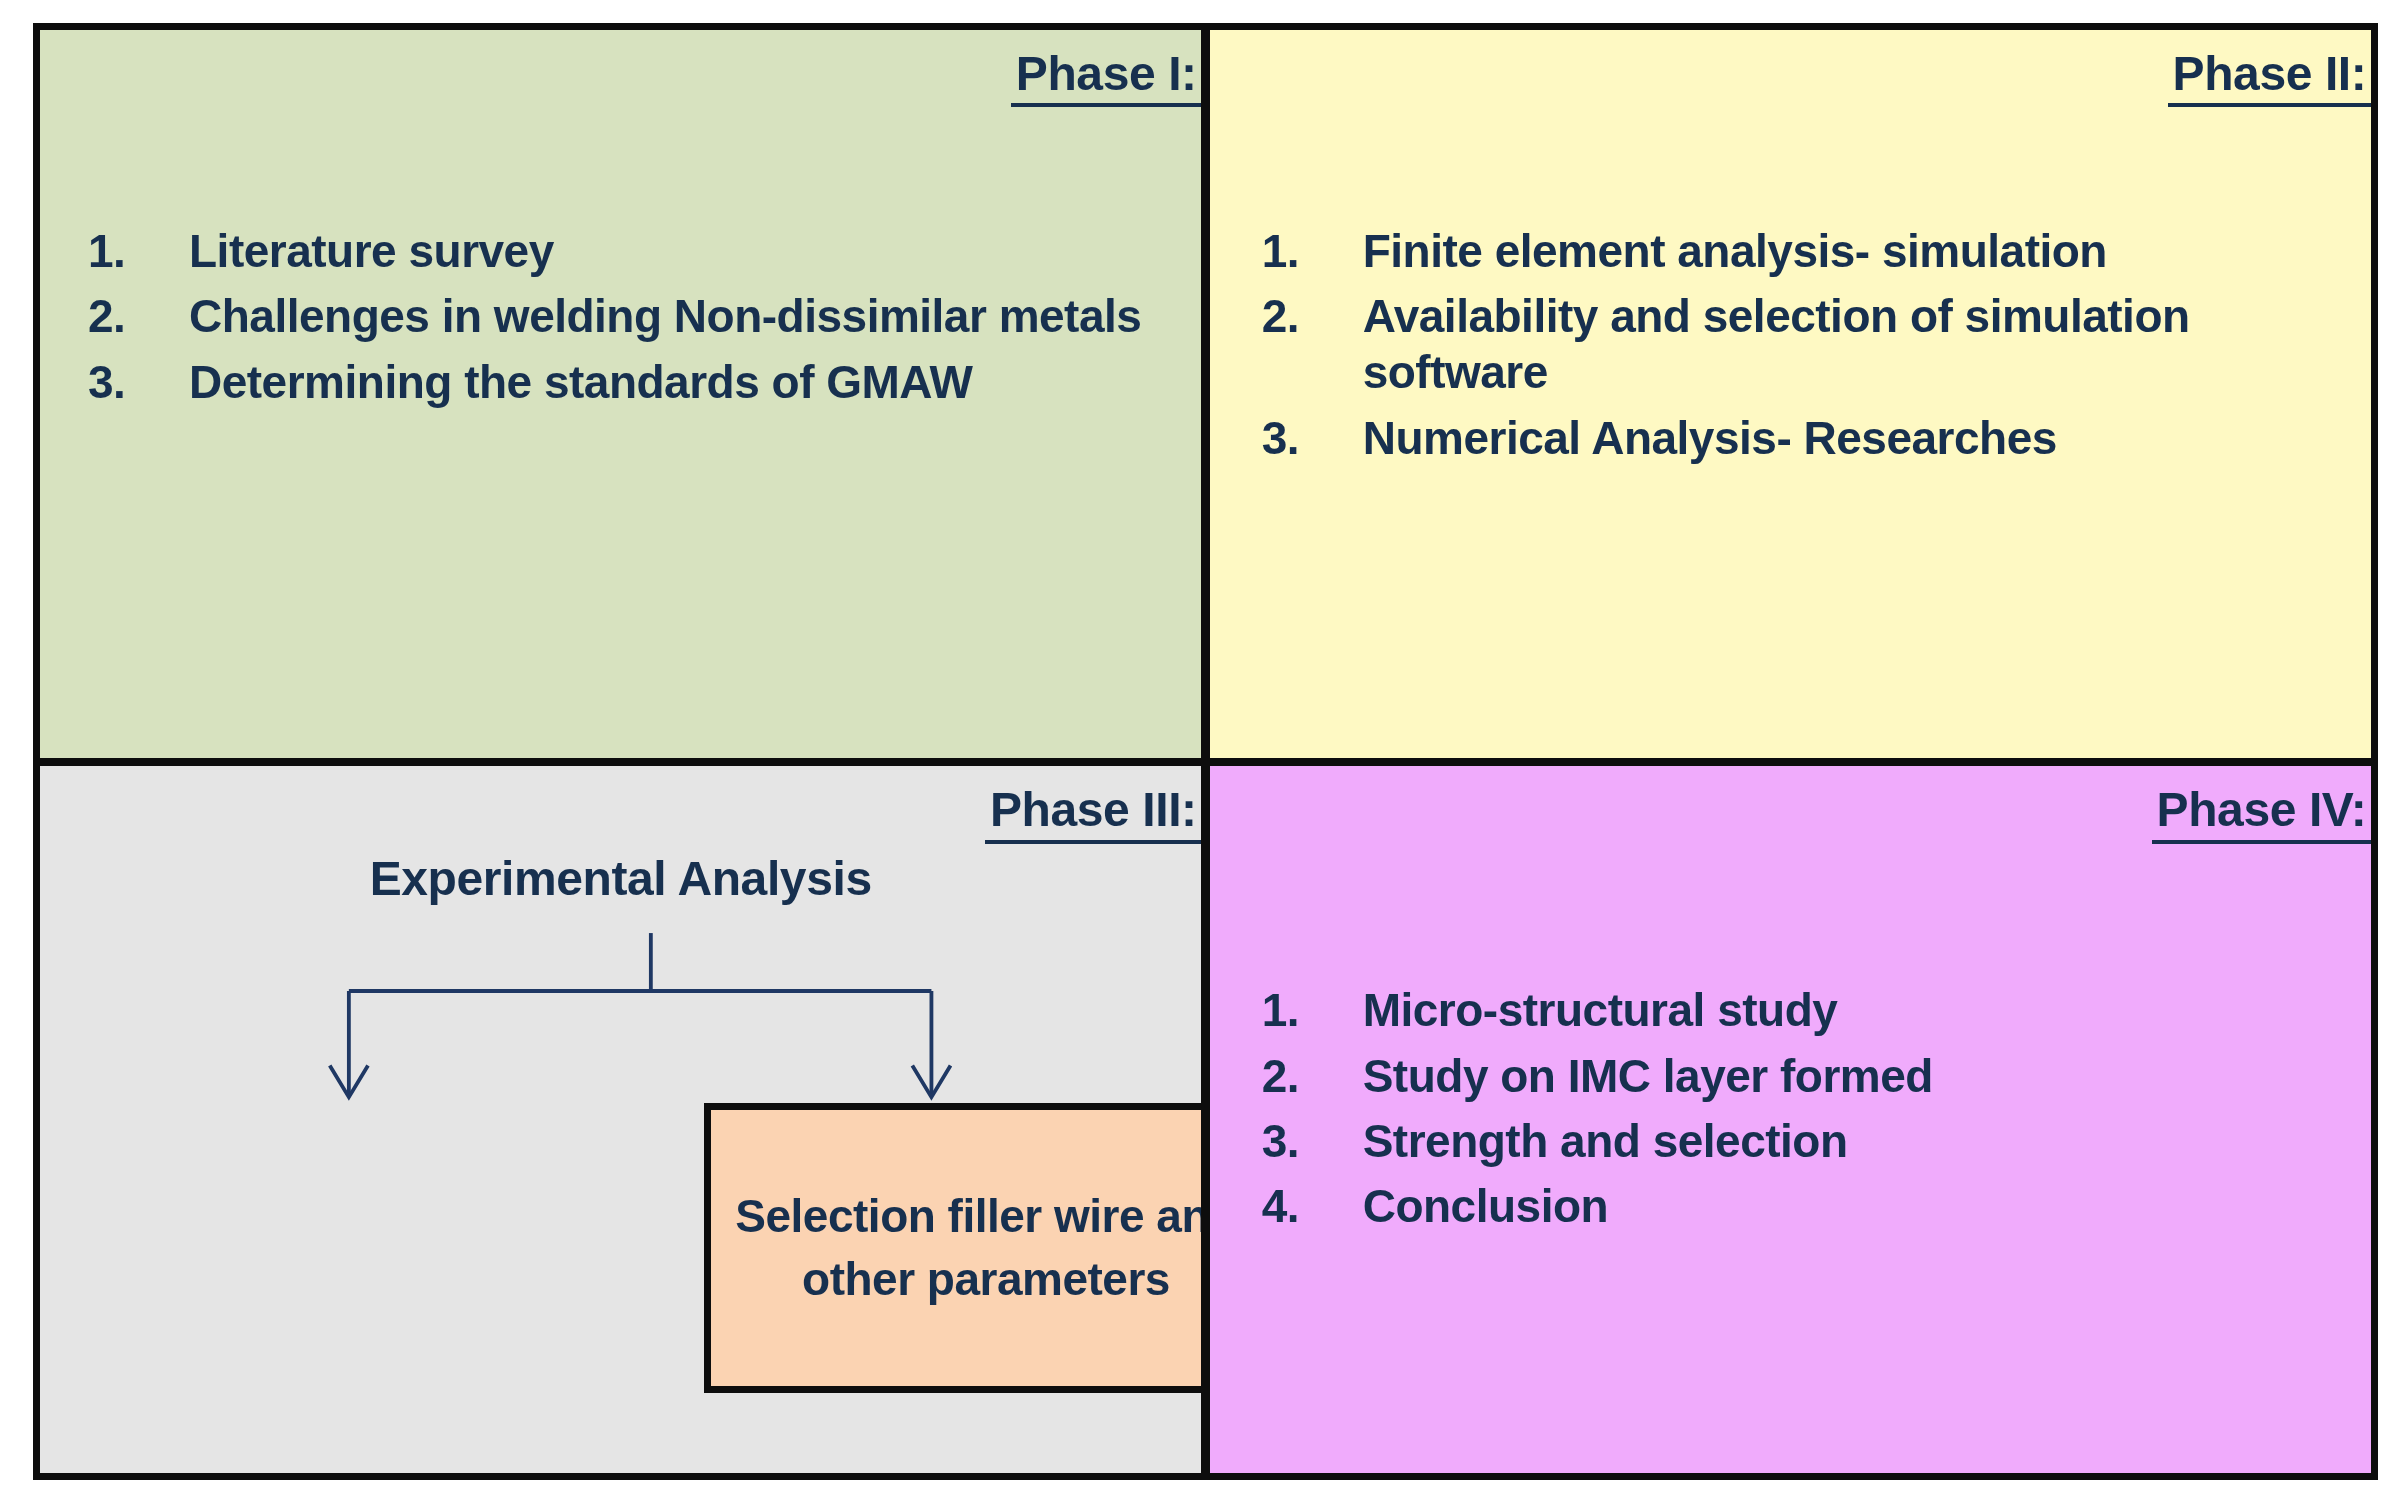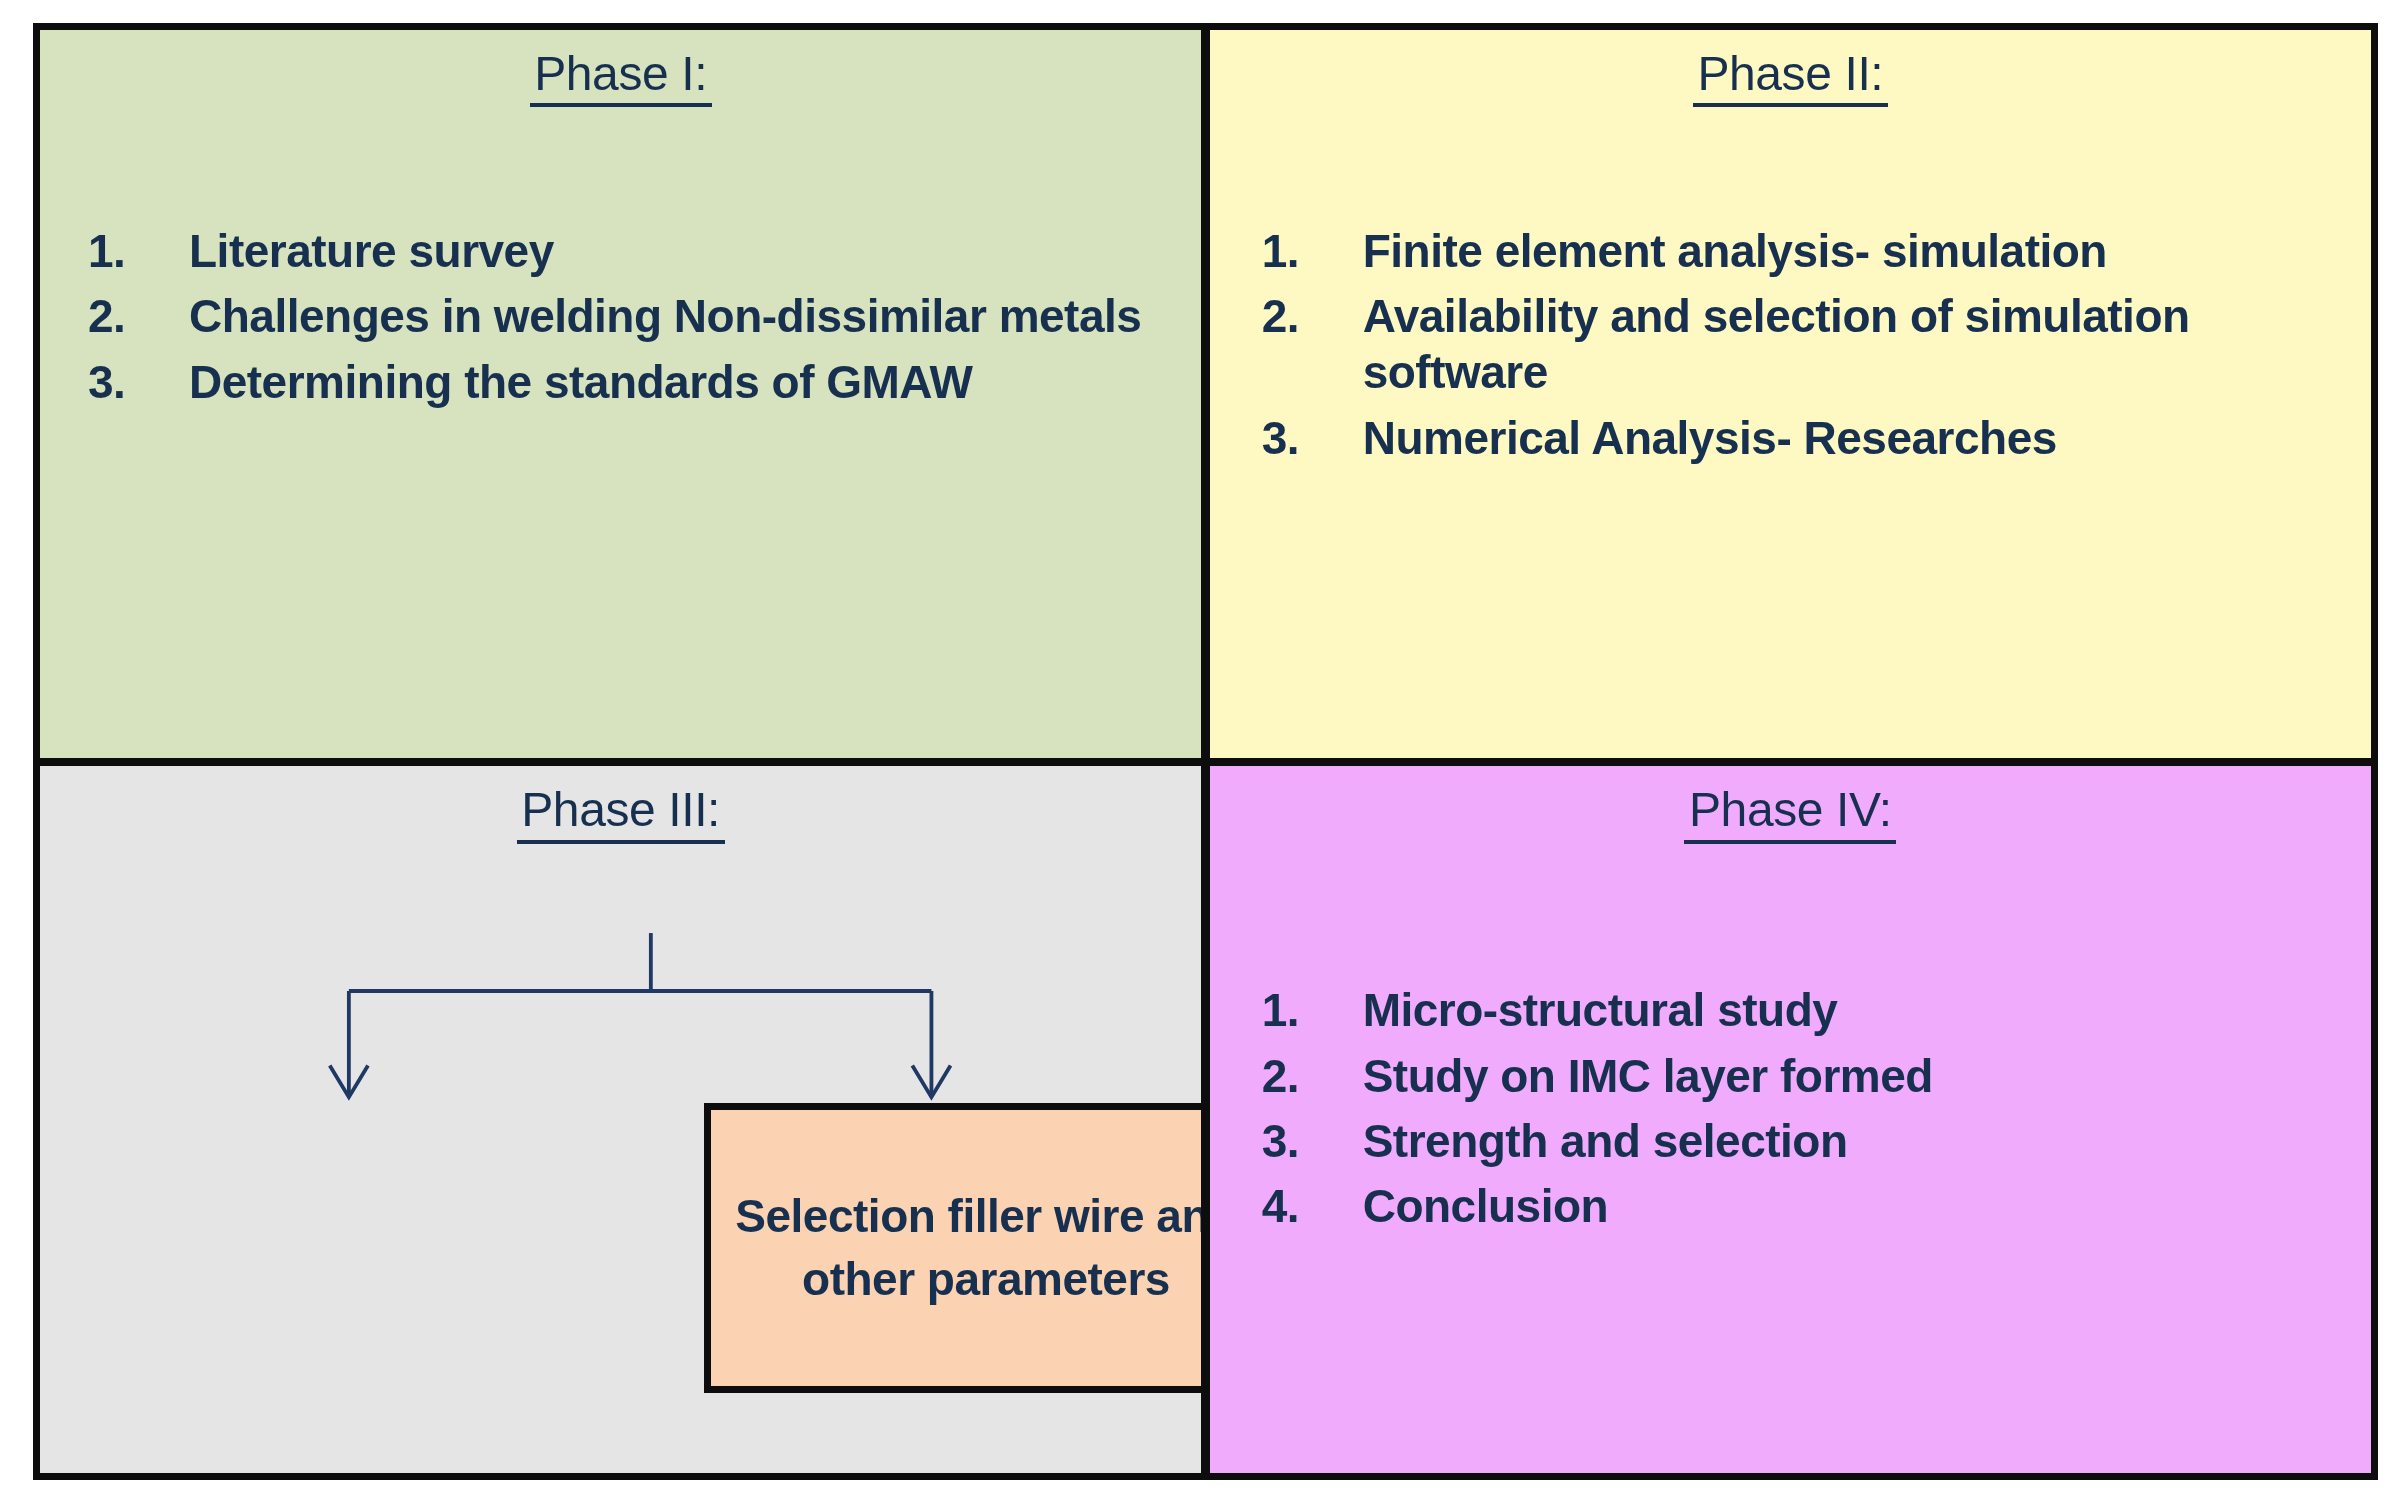--- a/index.html
+++ b/index.html
@@ -19,23 +19,23 @@
     gap:8.4px;
   }
 
   .quad{position:relative; overflow:hidden;}
   .q1{background:#d7e2bf;}
   .q2{background:#fef9c3;}
   .q3{background:#e5e5e5;}
   .q4{background:#f0abfc;}
 
   .phase-title{
-    text-align:center;
-    color:#17304f;
-    font-weight:normal;
+    text-align:right;
+    color:#17304f;
+    font-weight:bold;
     font-size:48px;
     line-height:1.0;
     letter-spacing:-0.4px;
     font-stretch:condensed;
     padding-top:20px;
   }
   .phase-title span{
     display:inline-block;
     border-bottom:4.6px solid #17304f;
     padding:0 4.6px 5.4px 4.6px;
@@ -150,20 +150,21 @@
         <span class="num">3.</span>
         <span class="txt">Numerical Analysis- Researches</span>
       </li>
     </ol>
   </div>
 
   <div class="quad q3">
     <div class="phase-title">
       <span>Phase III:</span>
     </div>
+    <div class="phase-sub">Experimental Analysis</div>
 
     <svg id="flow" viewBox="0 0 1519 939" preserveAspectRatio="none">
 
       <line x1="799" y1="222" x2="799" y2="299" stroke="#1f3864" stroke-width="5"></line>
 
       <line x1="404" y1="299" x2="1166" y2="299" stroke="#1f3864" stroke-width="5"></line>
 
       <line x1="404" y1="299" x2="404" y2="438" stroke="#1f3864" stroke-width="5"></line>
       <polyline points="379,398 404,440 429,398" fill="none" stroke="#1f3864" stroke-width="5" stroke-linejoin="miter"></polyline>
 

